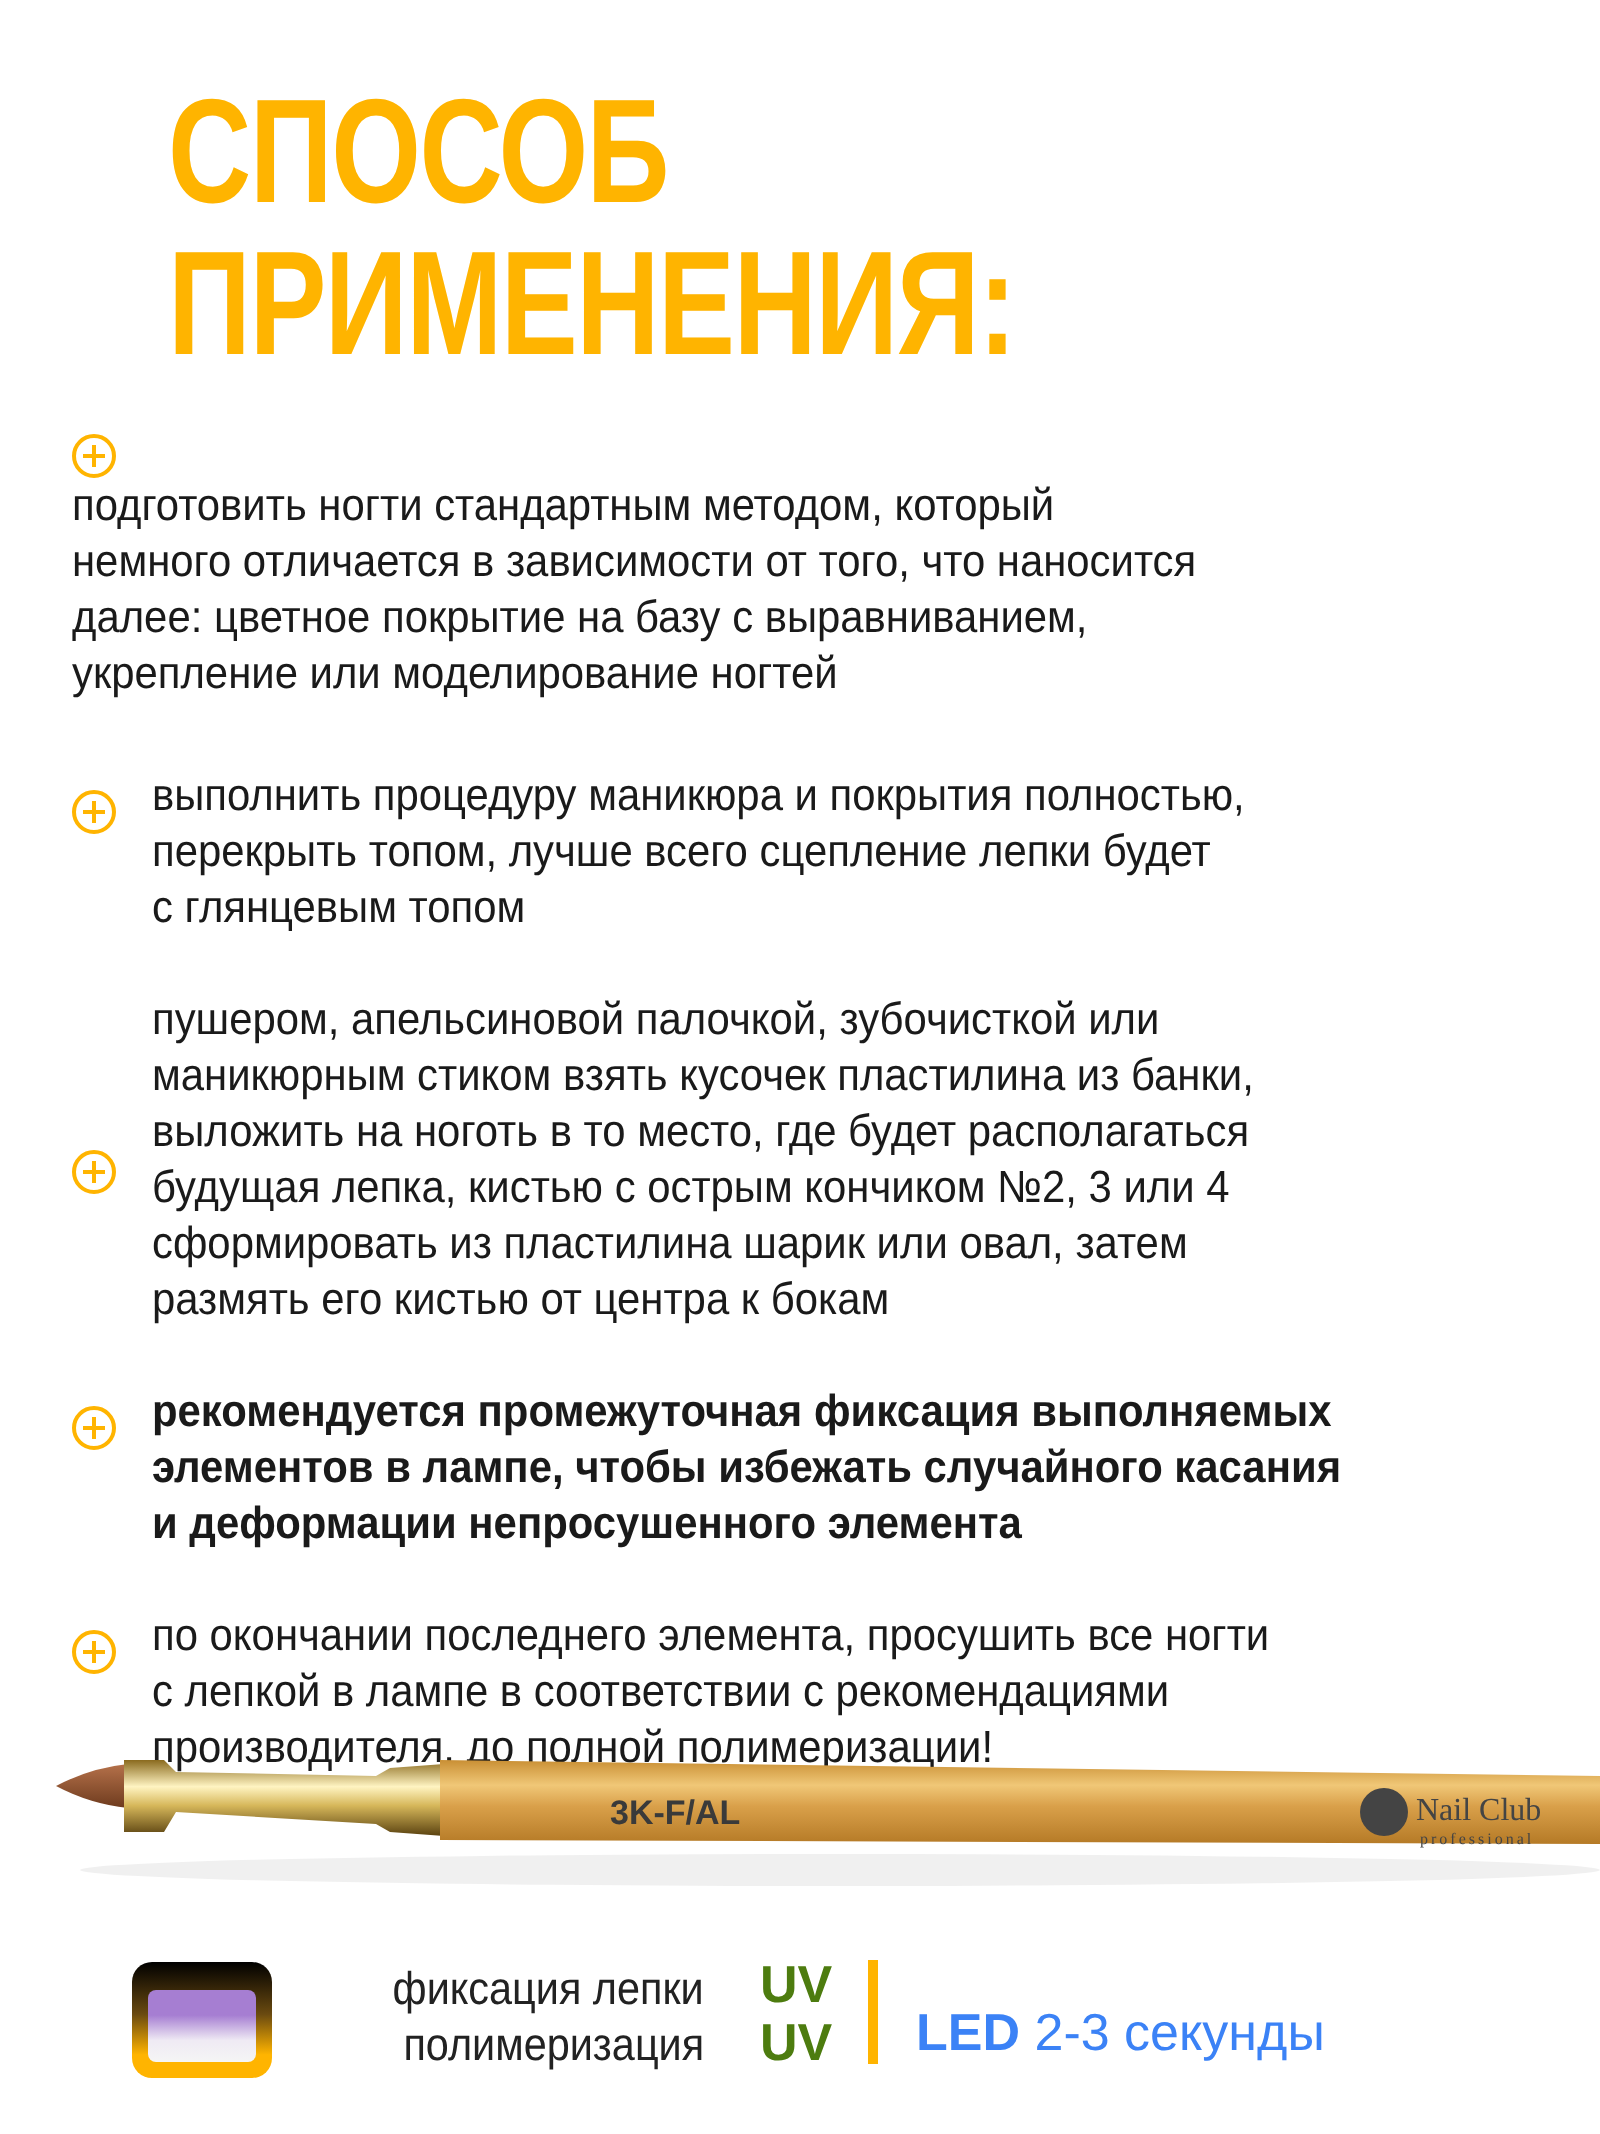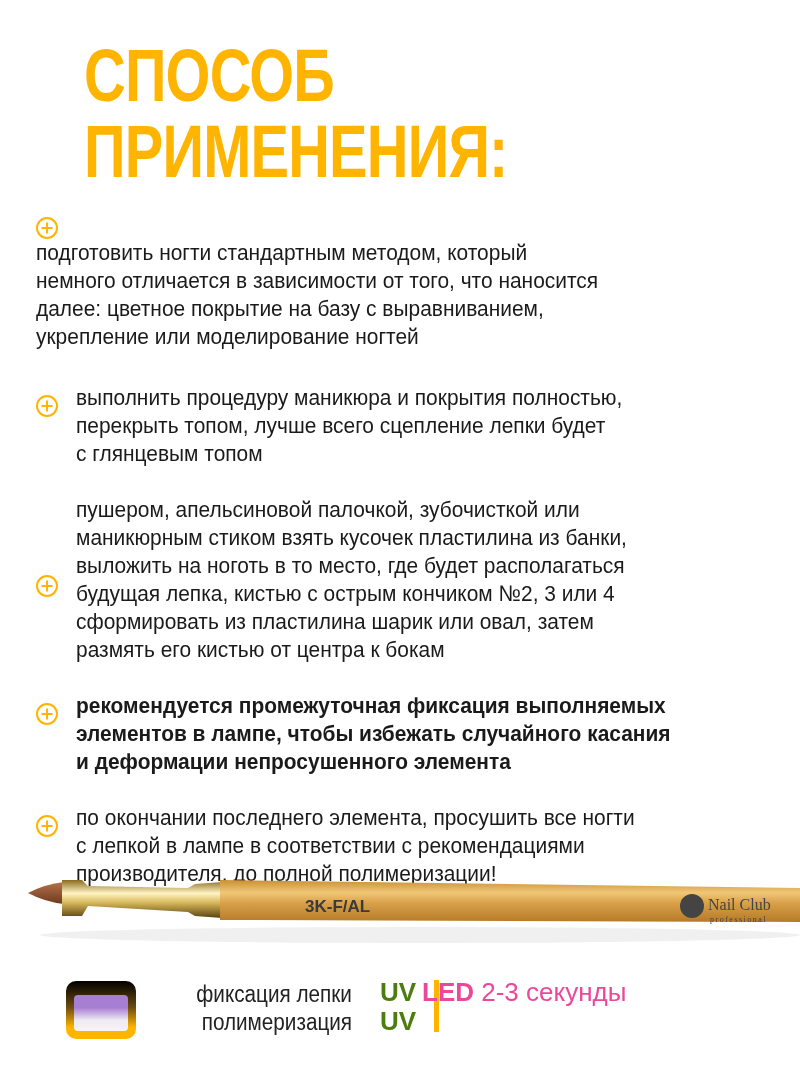--- a/index.html
+++ b/index.html
@@ -14,21 +14,21 @@
   .bullet::after { width:2px; height:11px; }
   .text { font-size:22.5px; line-height:28px; color:#1a1a1a; transform:scaleX(0.93); transform-origin:left top; width:740px; }
   .text div { white-space:nowrap; }
   .brush { position:absolute; left:0; top:860px; width:656px; height:100px; }
   .footer { position:absolute; left:62px; top:975px; width:740px; height:70px; }
   .lamp { position:absolute; left:4px; top:6px; width:70px; height:58px; border-radius:10px; background:linear-gradient(180deg,#000 0%, #6a4a10 45%, #ffb400 80%); }
   .lamp-screen { position:absolute; left:8px; top:14px; width:54px; height:36px; border-radius:4px; background:linear-gradient(180deg,#a67ed2 0%, #a67ed2 35%, #efeaf4 70%, #f5f5f5 100%); }
   .lbl { position:absolute; font-size:23px; color:#222; transform:scaleX(0.9); transform-origin:right top; text-align:right; white-space:nowrap; }
   .uv { position:absolute; font-size:26px; font-weight:bold; color:#4d7c0f; }
   .sep { position:absolute; left:372px; top:5px; width:5px; height:52px; background:#ffb400; }
-  .led { position:absolute; left:360px; font-size:26px; white-space:nowrap; color:#ec4899; }
+  .led { position:absolute; left:396px; font-size:26px; white-space:nowrap; color:#3b82f6;margin-top:24px; }
   .led b { font-weight:bold; }
   .led span { font-weight:normal; }
 </style>
 </head>
 <body>
 
 <h1 class="title">
   <div>СПОСОБ</div>
   <div>ПРИМЕНЕНИЯ:</div>
 </h1>

